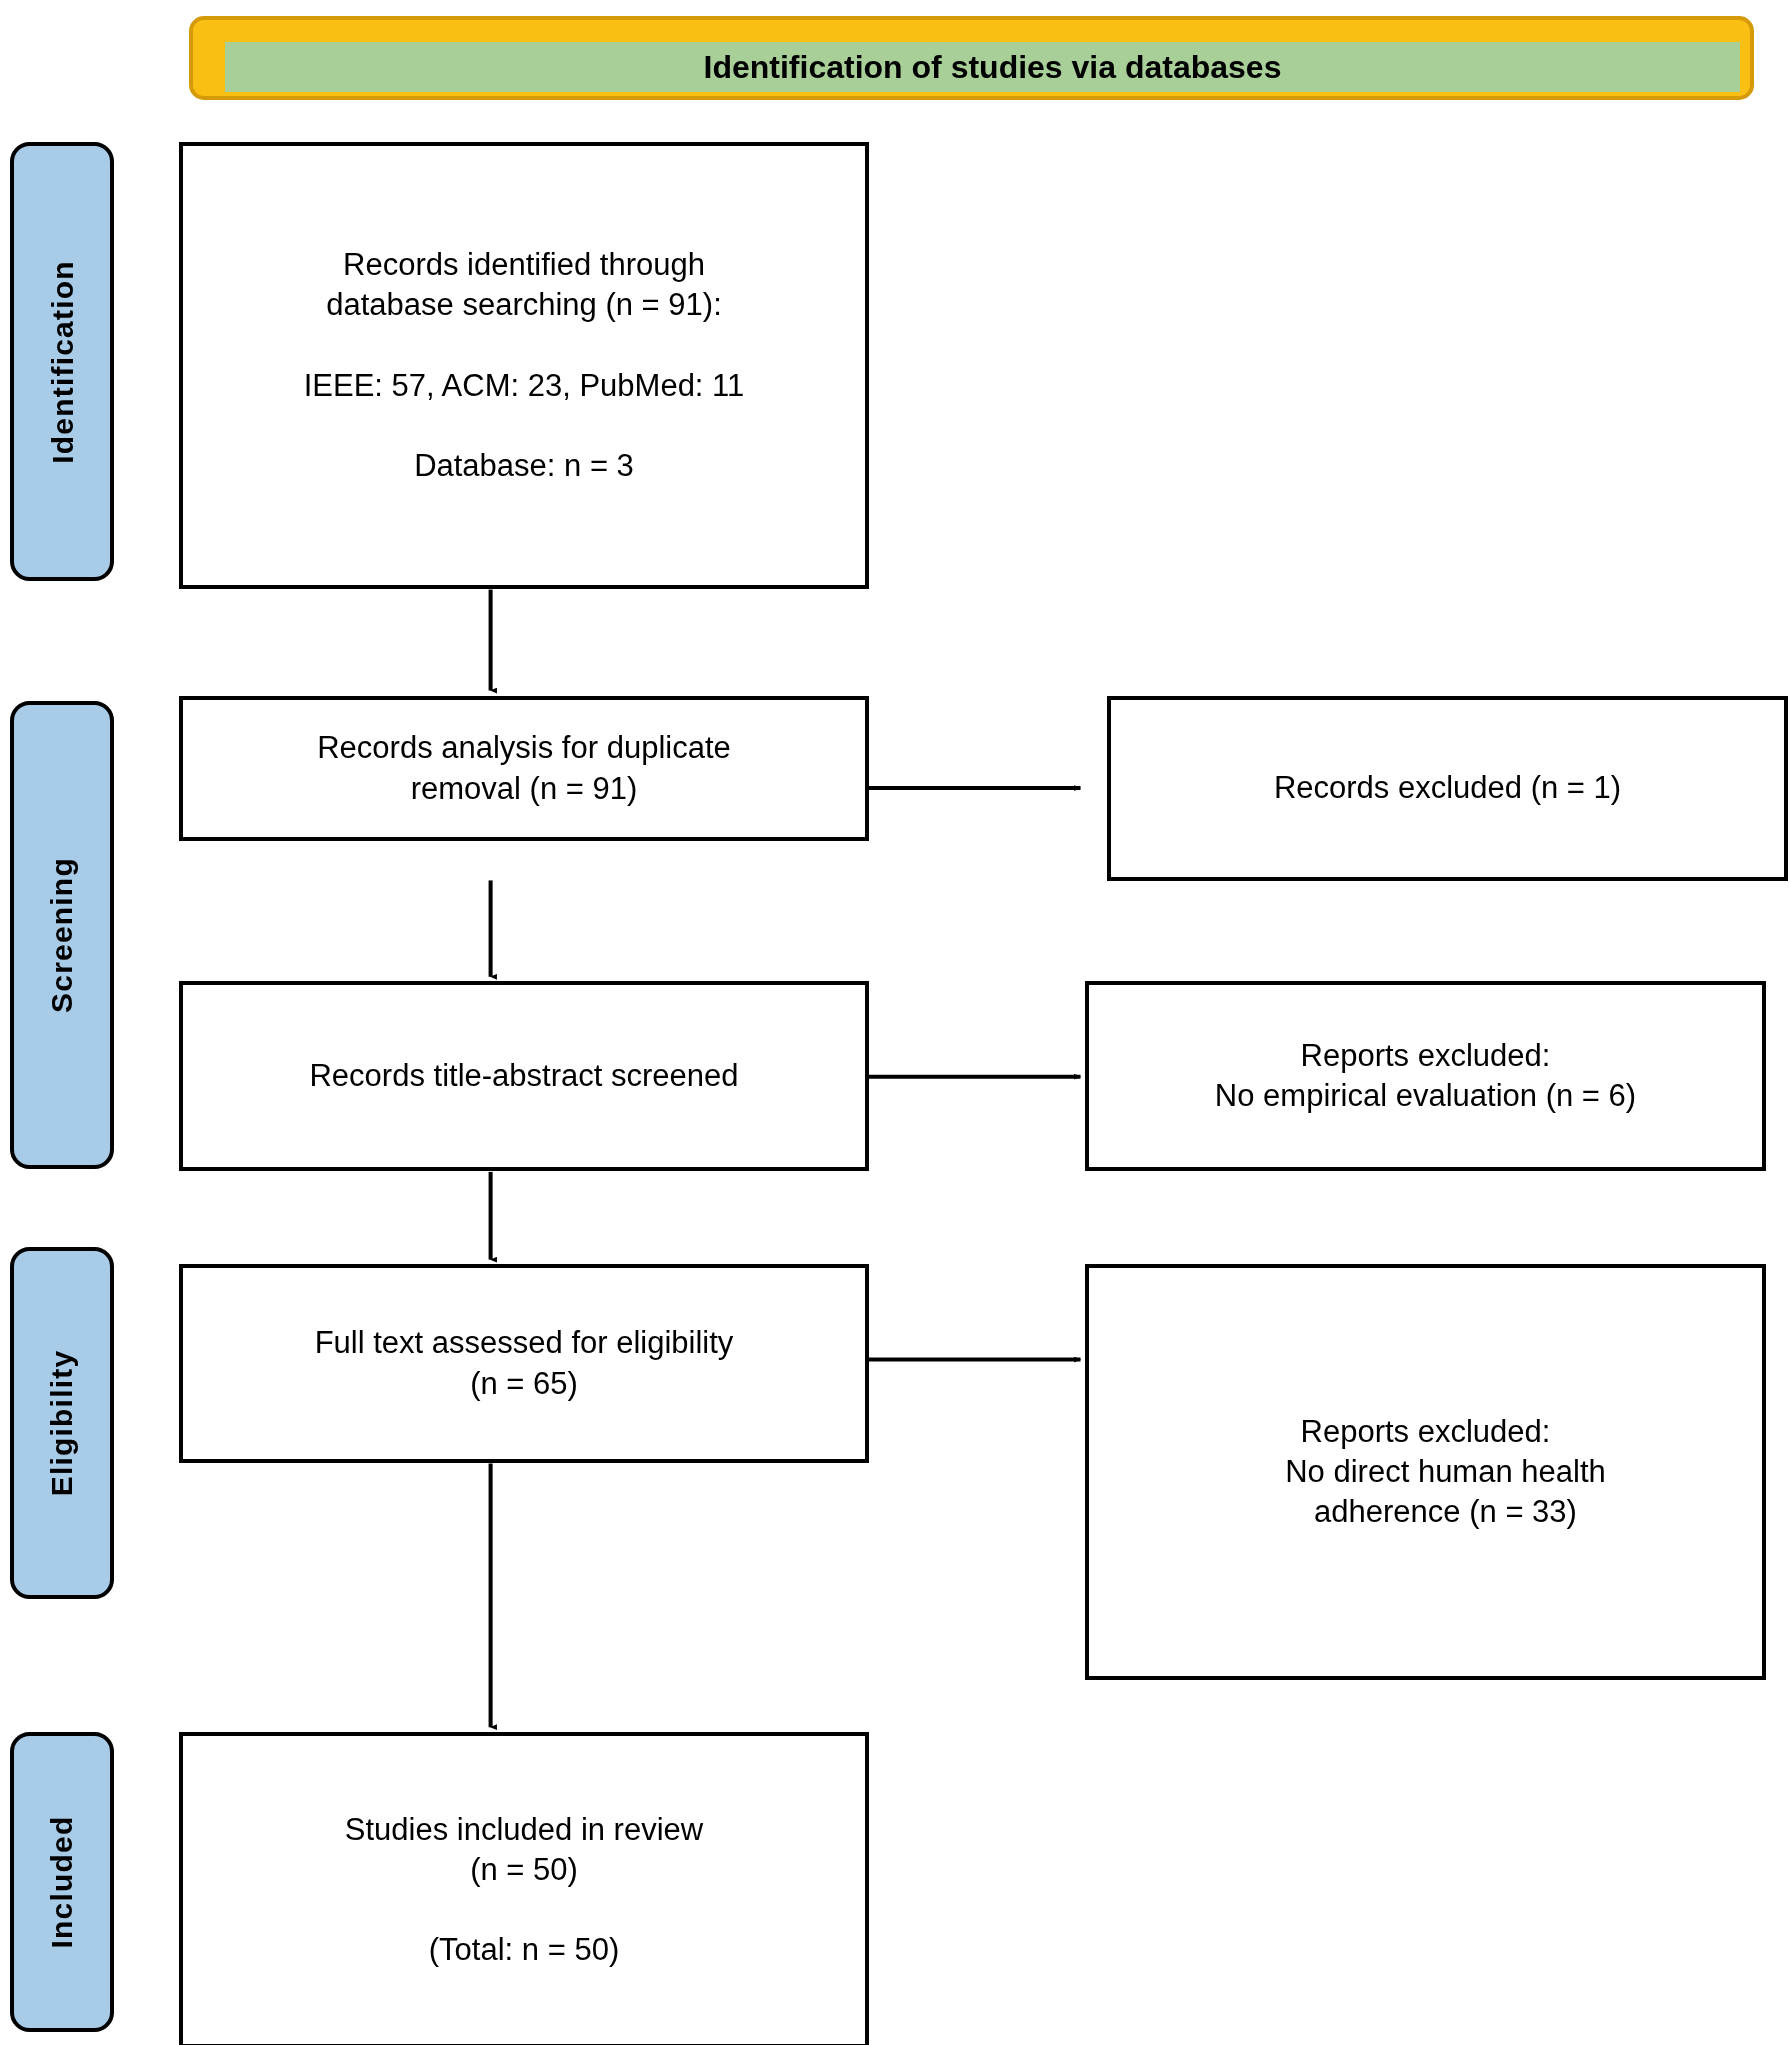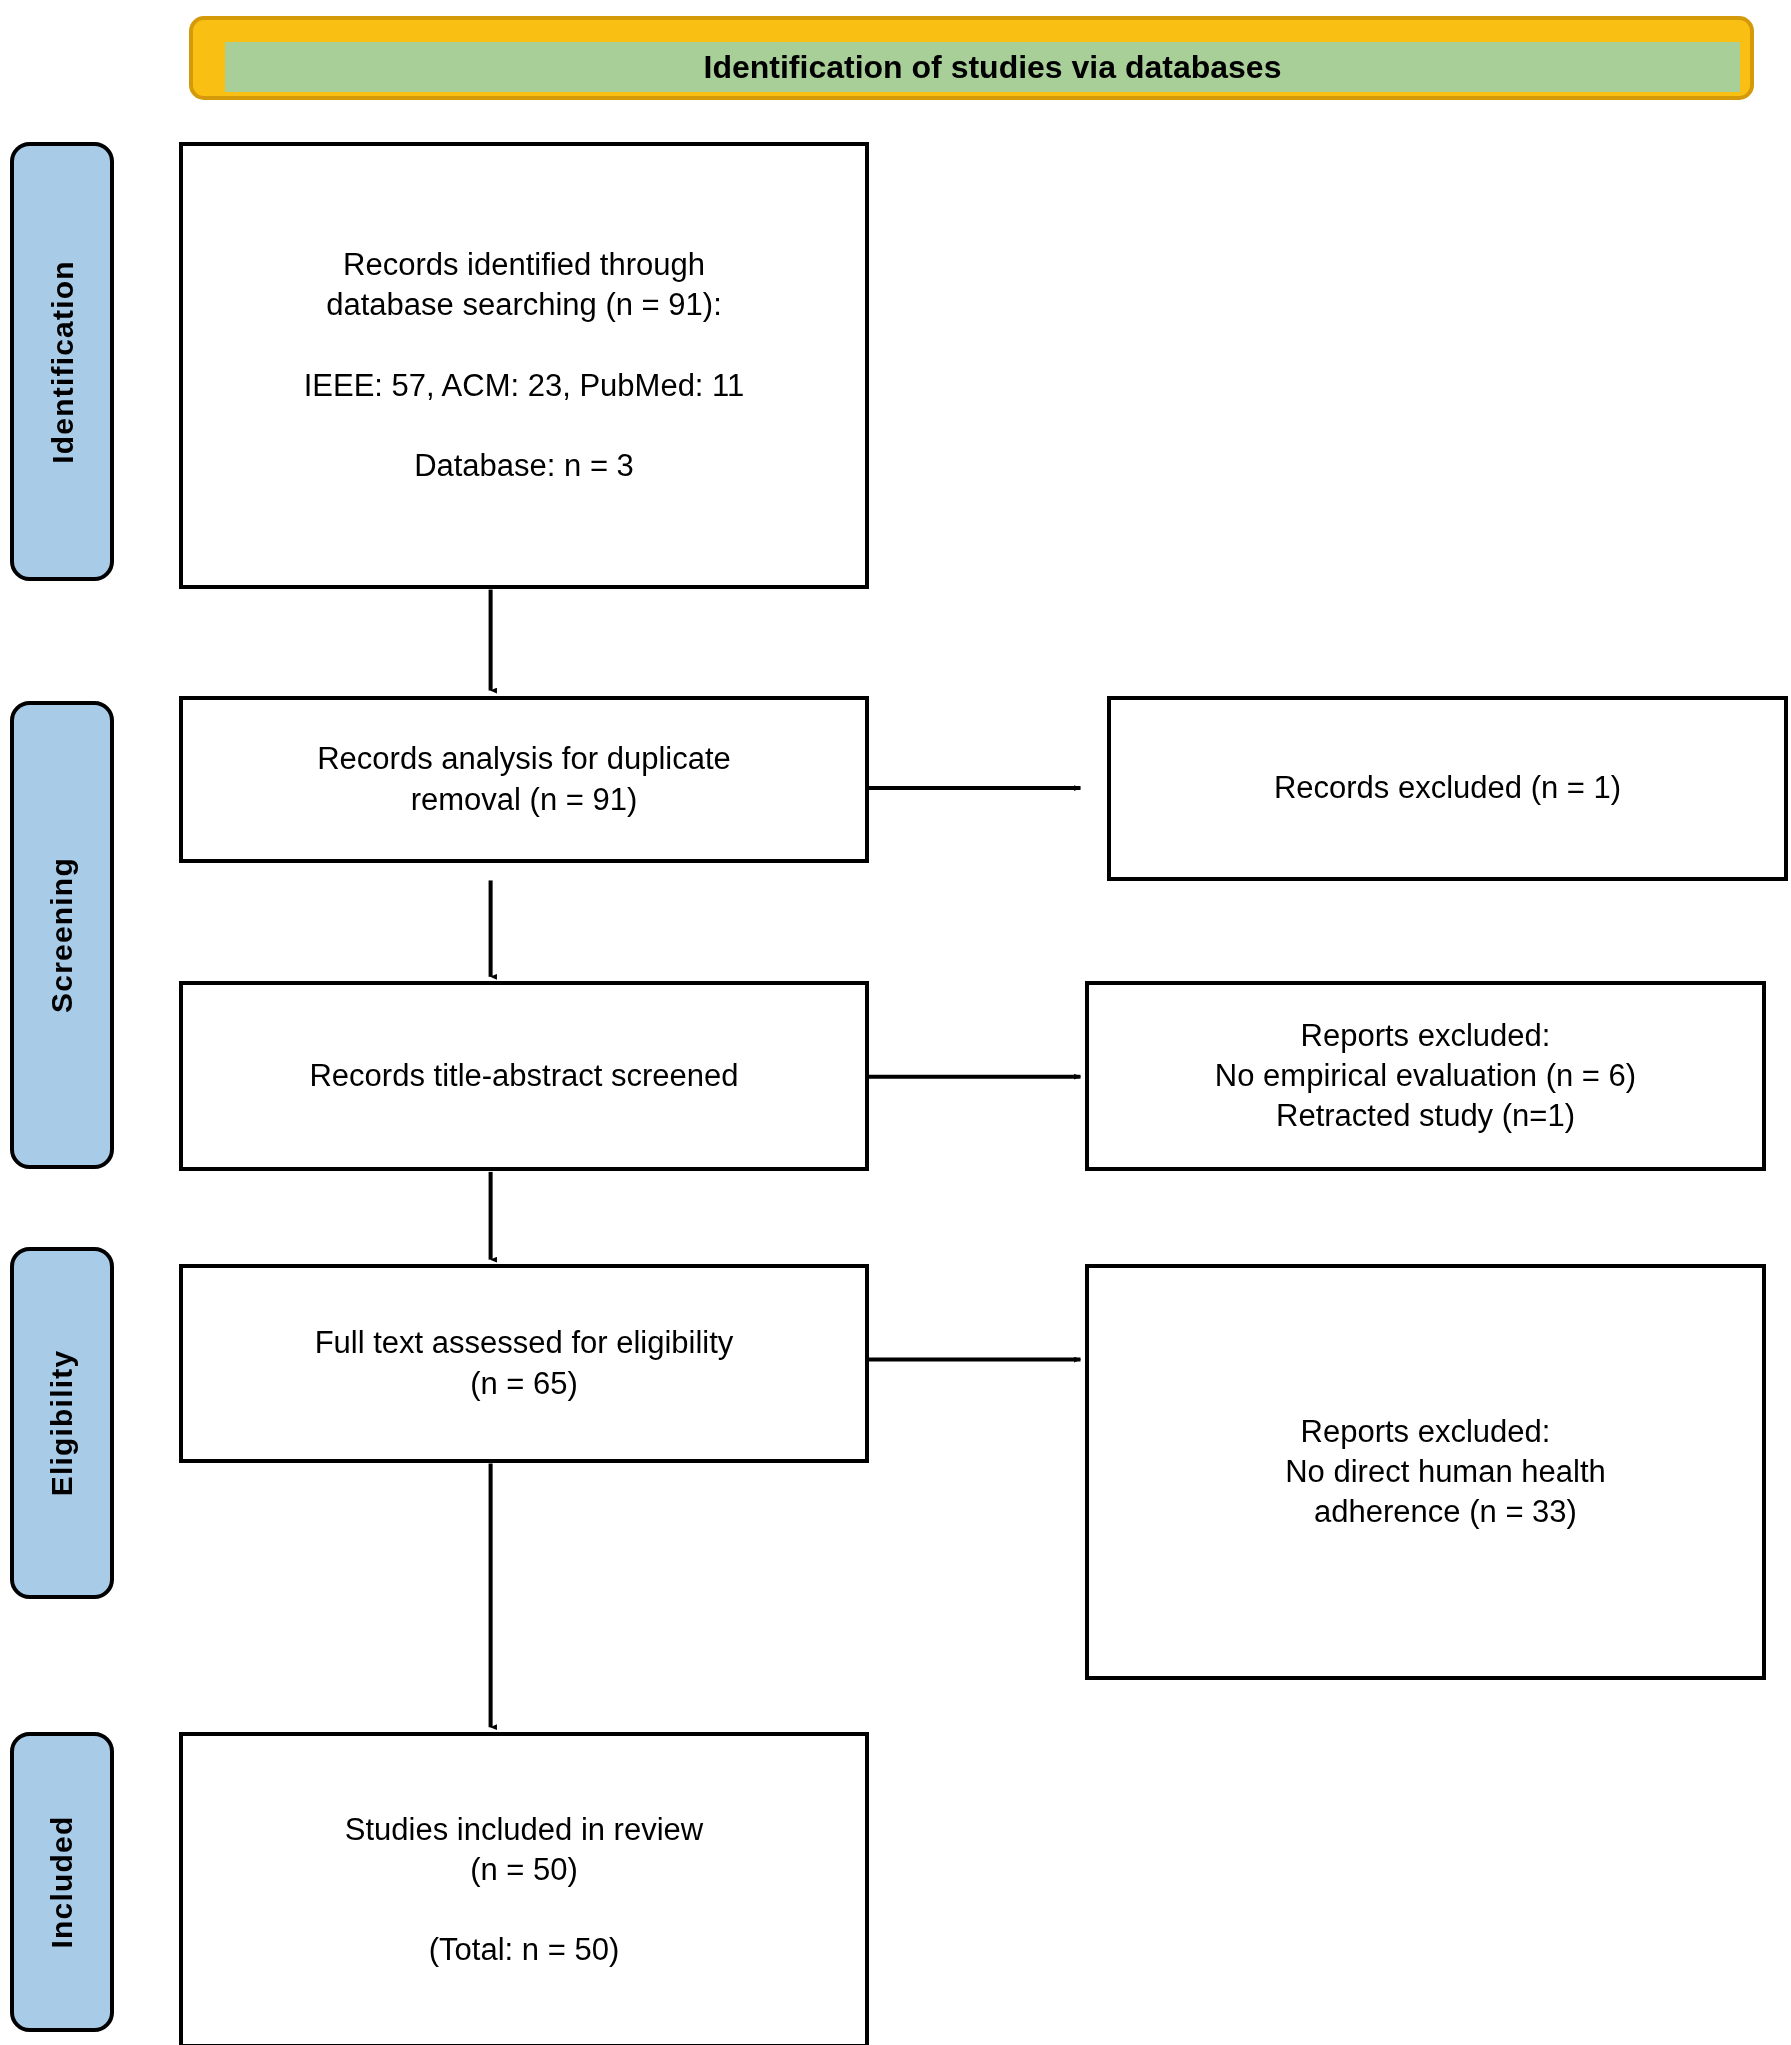--- a/index.html
+++ b/index.html
@@ -131,21 +131,21 @@
     <div class="box-pad">
       <div class="box-line left">Records identified through</div>
       <div class="box-line left">database searching (n = 91):</div>
       <div class="gap-line"></div>
       <div class="box-line left">IEEE: 57, ACM: 23, PubMed: 11</div>
       <div class="gap-line"></div>
       <div class="box-line left">Database: n = 3</div>
     </div>
   </div>
 
-  <div class="flow-box" style="left:179px; top:696px; width:690px; height:167px;align-items:center;">
+  <div class="flow-box" style="left:179px; top:696px; width:690px; height:145px;align-items:center;">
     <div class="box-pad">
       <div class="box-line centered">Records analysis for duplicate</div>
       <div class="box-line centered">removal (n = 91)</div>
     </div>
   </div>
 
   <div class="flow-box" style="left:1085px; top:696px; width:681px; height:185px;margin-left:22px;">
     <div class="box-pad">
       <div class="box-line left">Records excluded (n = 1)</div>
     </div>
@@ -154,21 +154,20 @@
   <div class="flow-box" style="left:179px; top:981px; width:690px; height:190px;">
     <div class="box-pad">
       <div class="box-line centered">Records title-abstract screened</div>
     </div>
   </div>
 
   <div class="flow-box" style="left:1085px; top:981px; width:681px; height:190px;">
     <div class="box-pad">
       <div class="box-line left">Reports excluded:</div>
       <div class="box-line left">No empirical evaluation (n = 6)</div>
-      <div class="box-line left">Retracted study (n=1)</div>
     </div>
   </div>
 
   <div class="flow-box" style="left:179px; top:1264px; width:690px; height:199px;">
     <div class="box-pad">
       <div class="box-line centered">Full text assessed for eligibility</div>
       <div class="box-line centered">(n = 65)</div>
     </div>
   </div>
 

